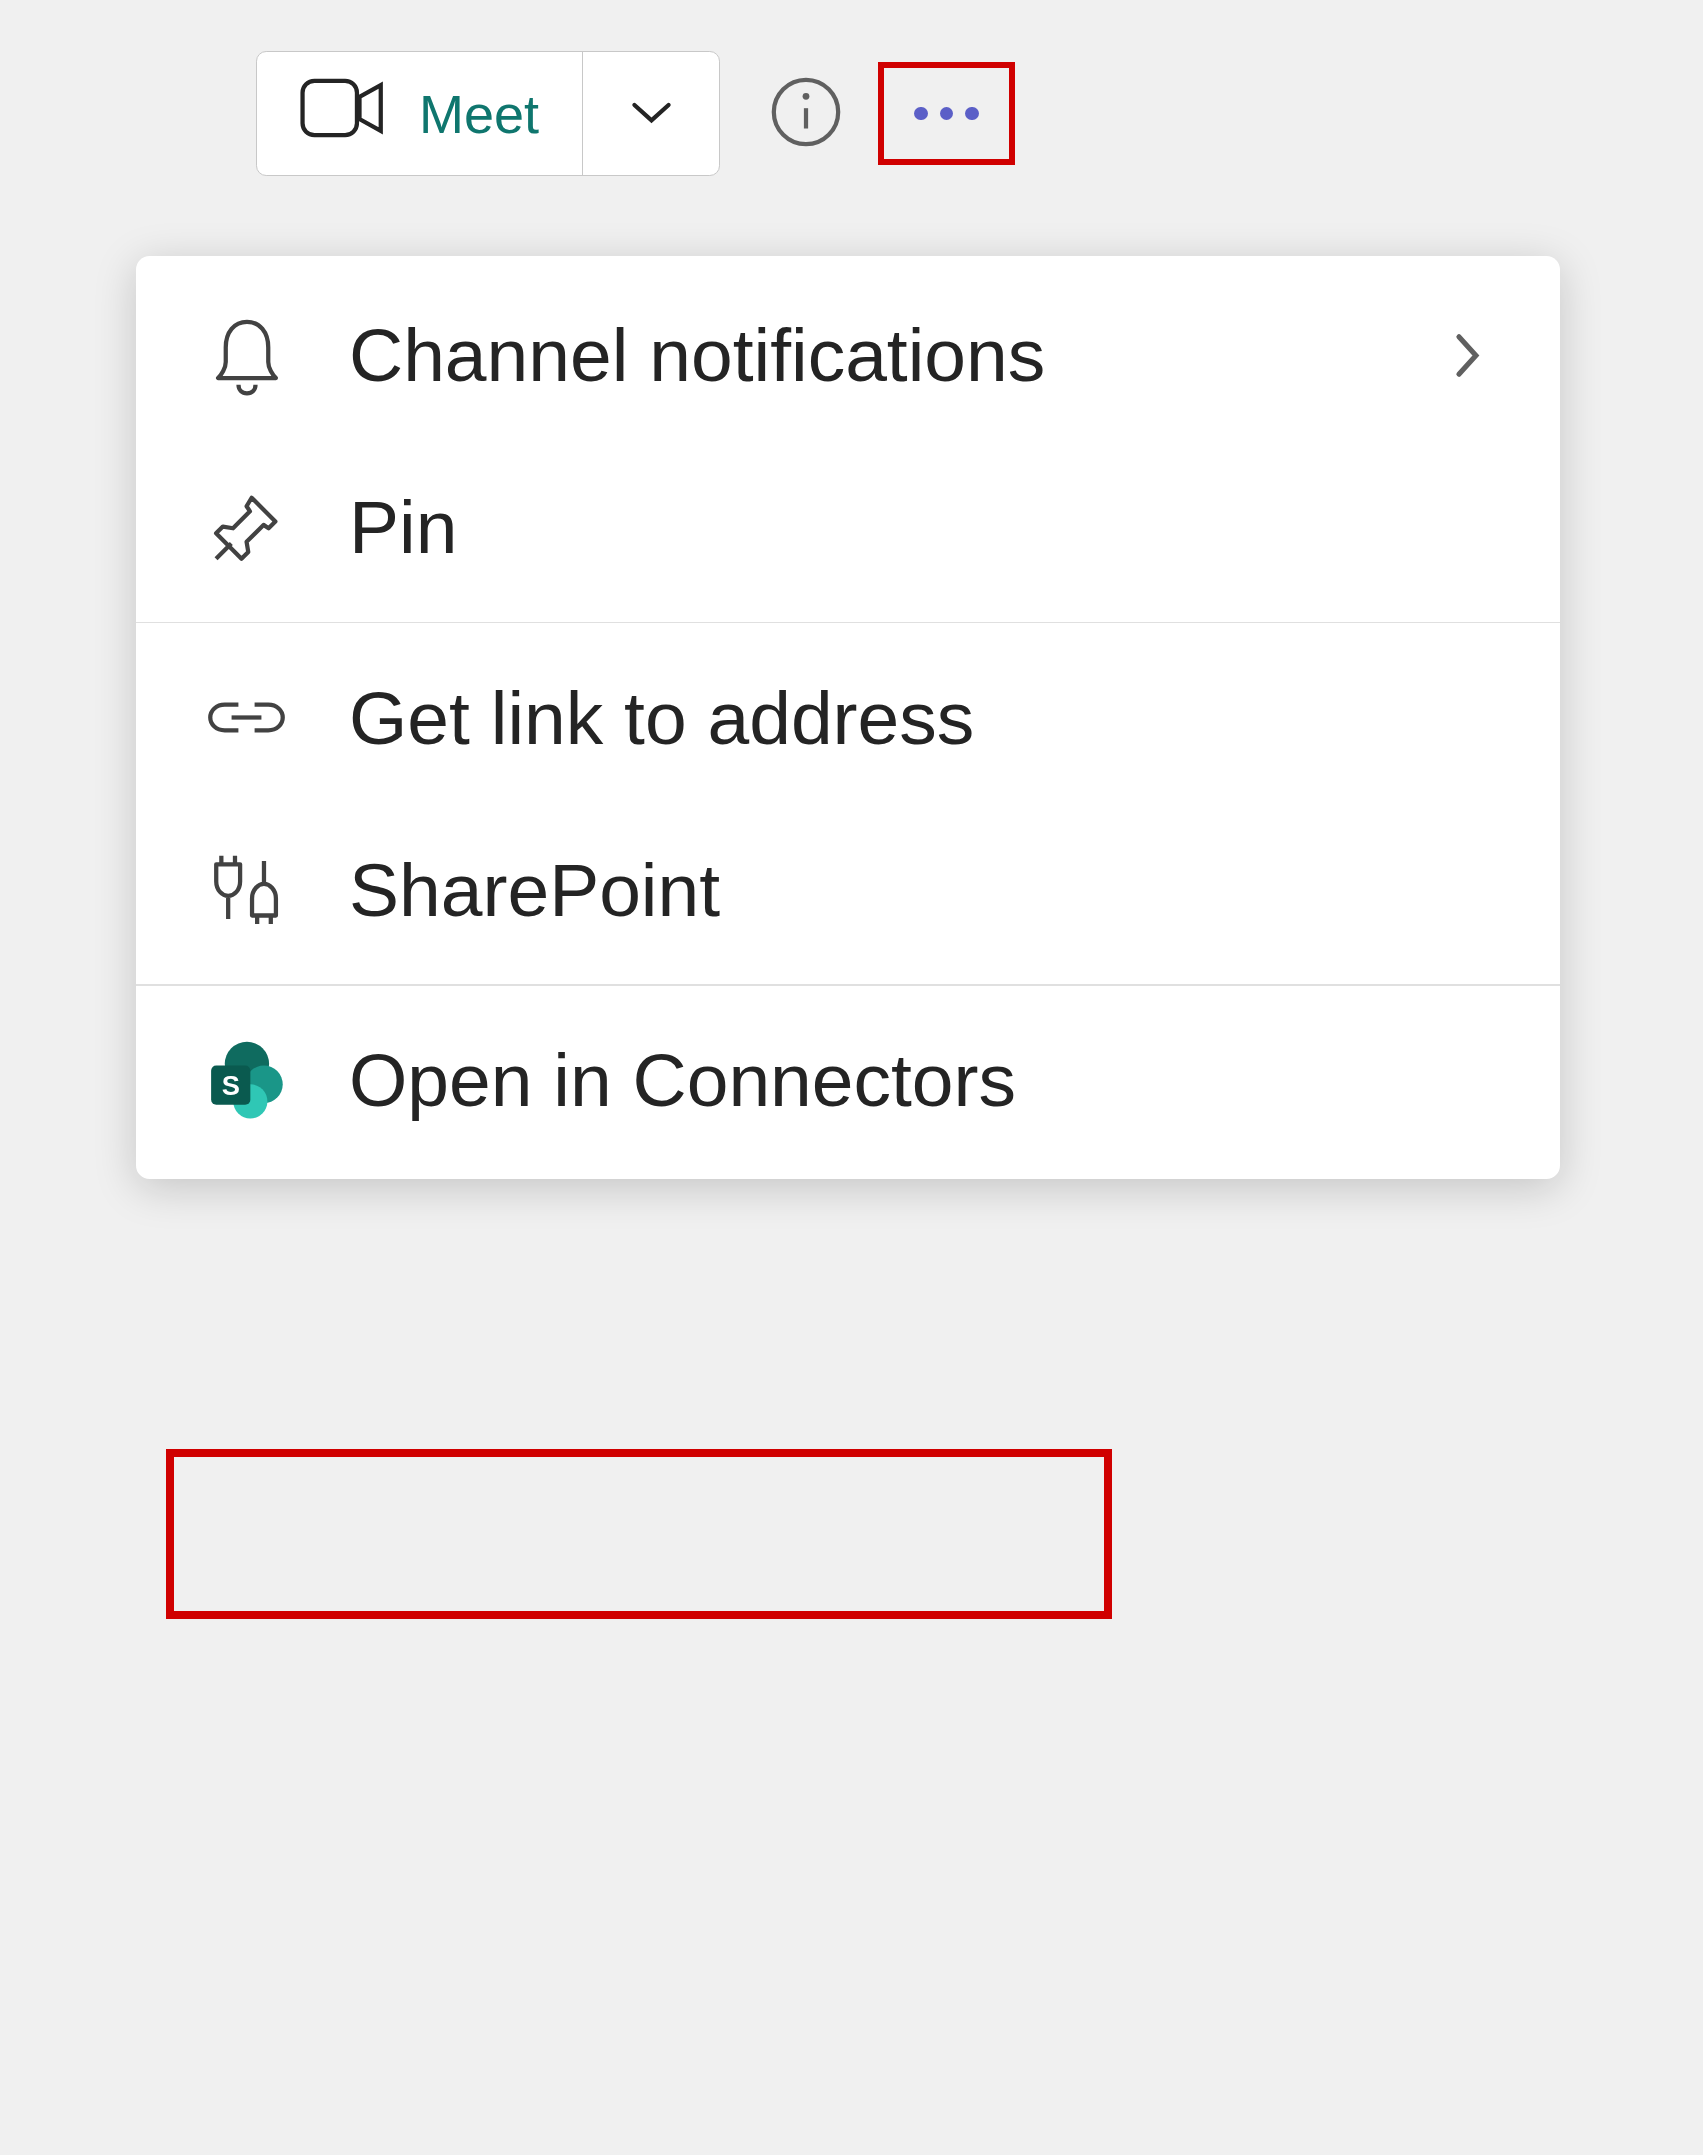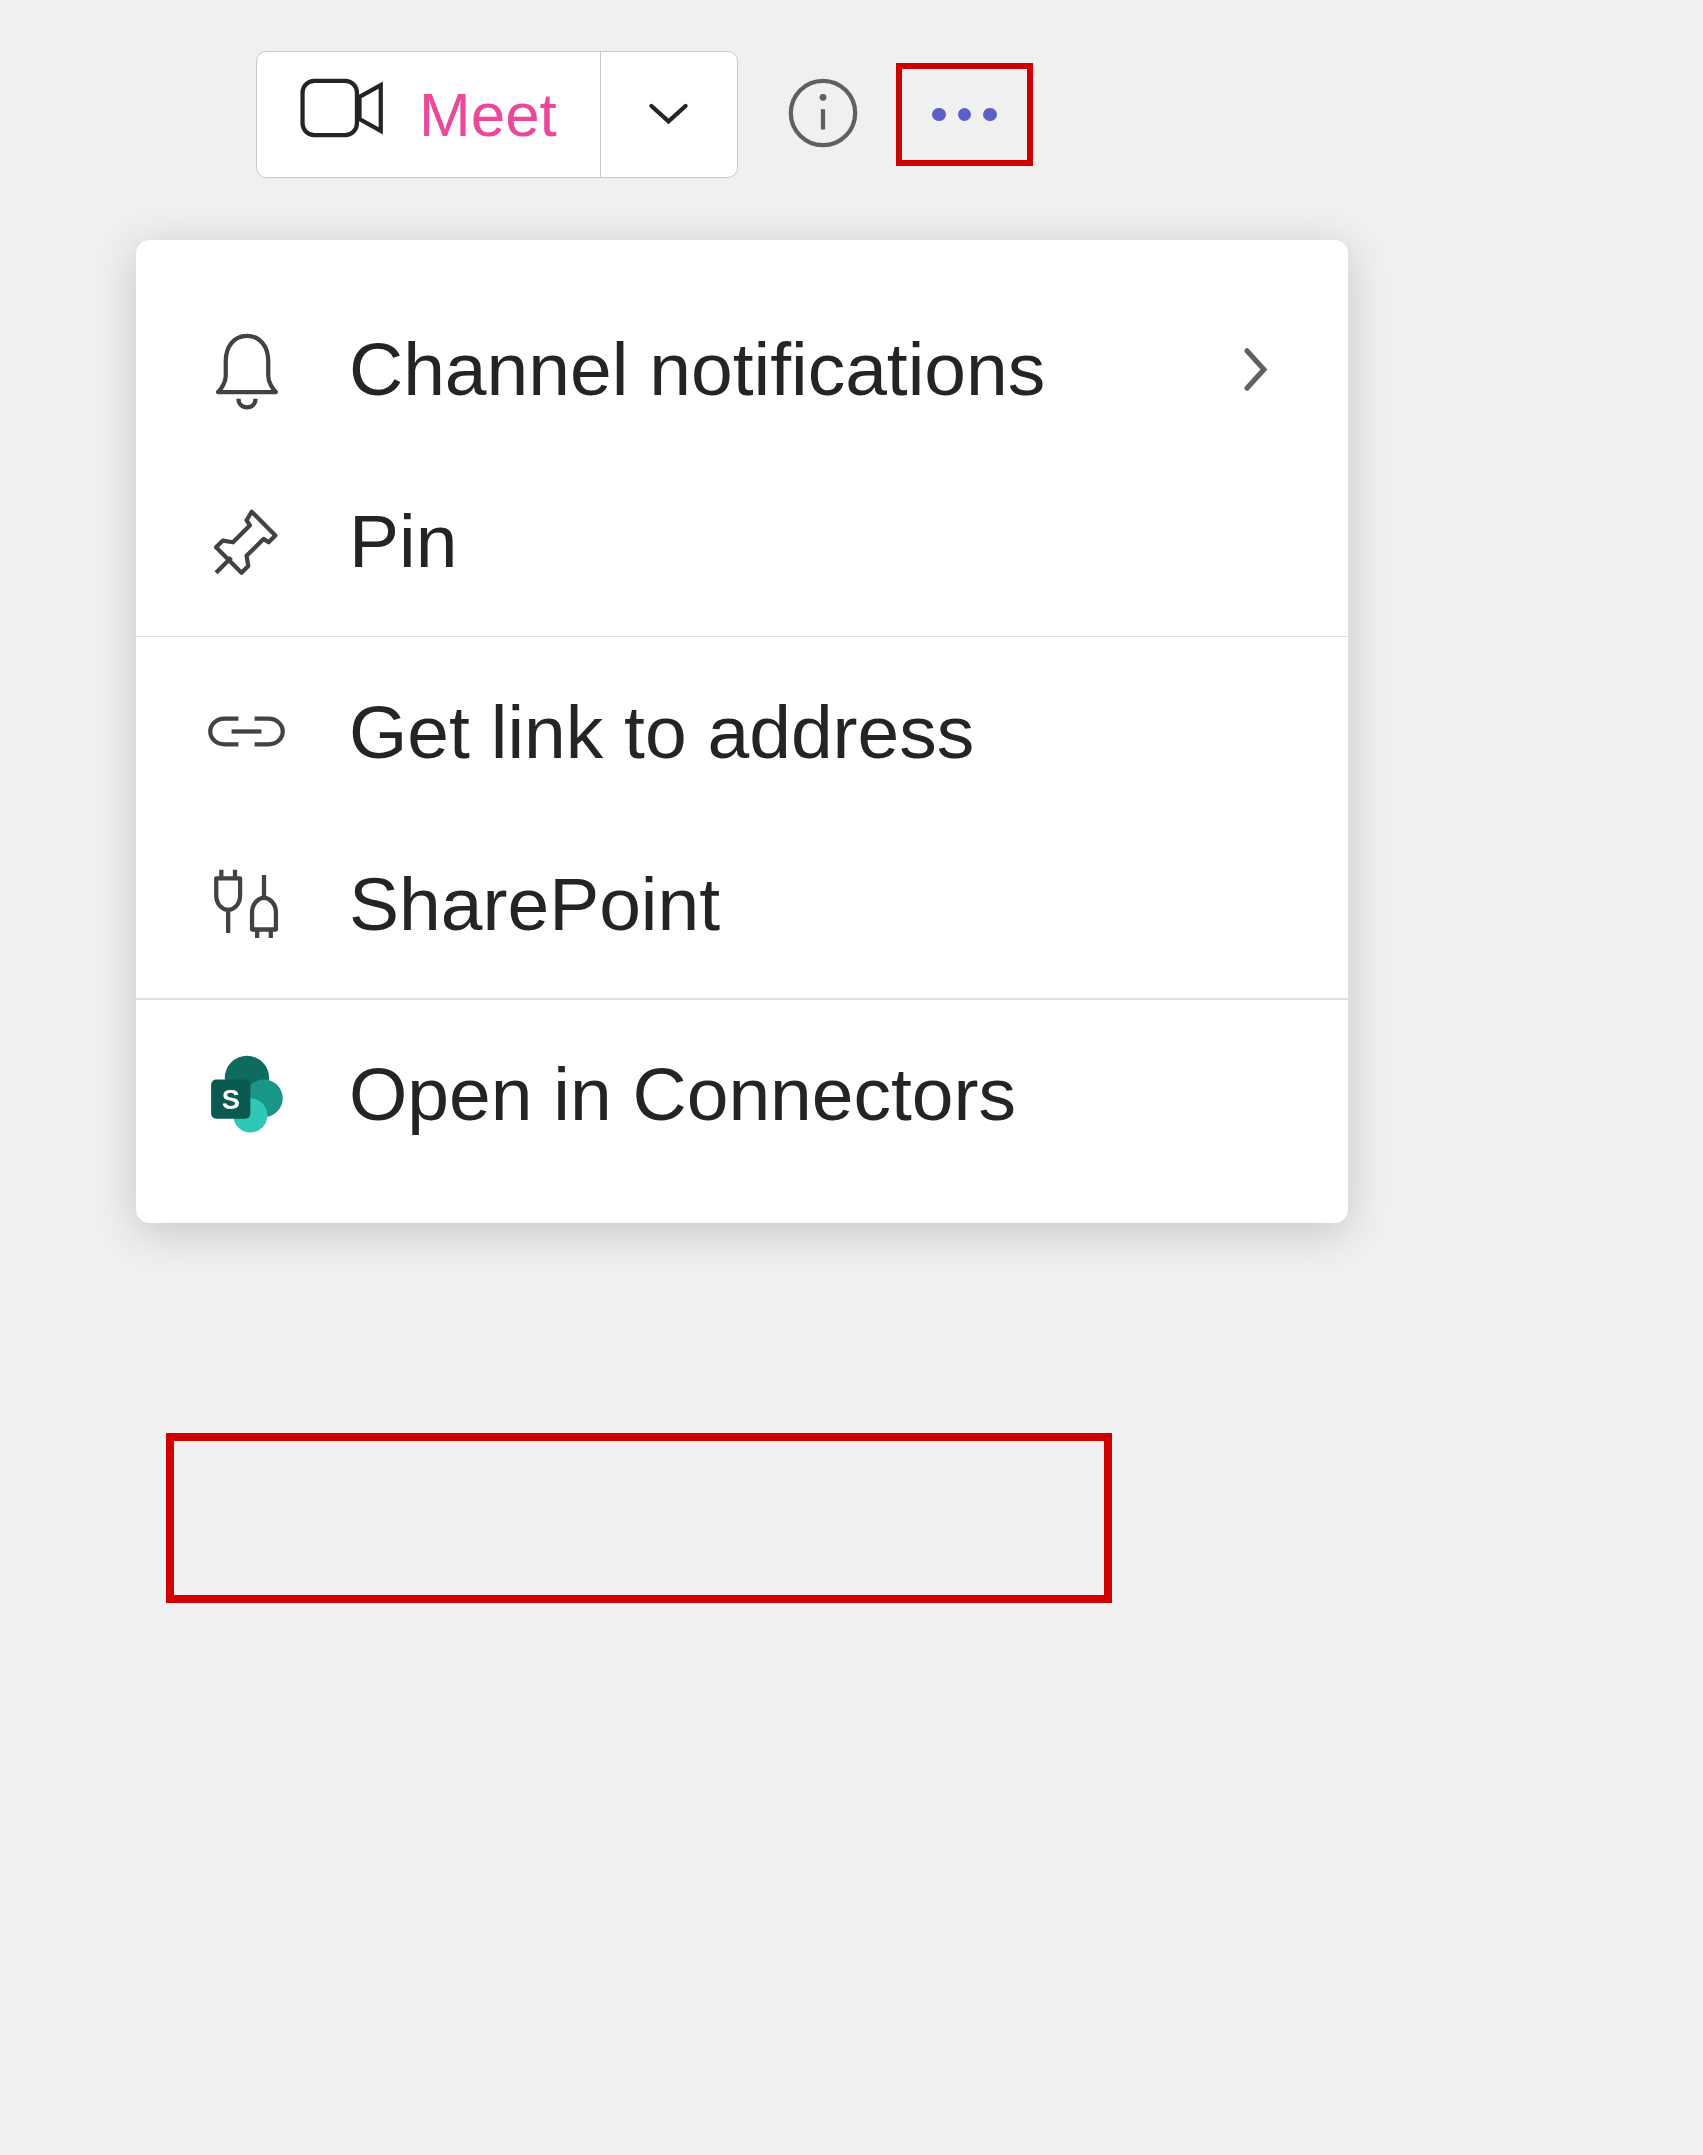--- a/index.html
+++ b/index.html
@@ -23,22 +23,22 @@
       border: 1.7px solid #c8c8c8;
       border-radius: 10.2px;
       overflow: hidden;
       background: #fff;
     }
     .meet-button {
       display: flex;
       align-items: center;
       gap: 34px;
       padding: 25.6px 43px 25.6px 43px;
-      font-size: 62px;
-      color: #ec4899;
+      font-size: 54px;
+      color: #0f766e;
       border-right: 1.7px solid #c8c8c8;
     }
     .meet-dropdown {
       display: flex;
       align-items: center;
       justify-content: center;
       width: 136px;
     }
     .info-button {
       width: 77px;
@@ -65,27 +65,27 @@
       border: 6.8px solid #d00000;
     }
     .dot {
       width: 13.6px;
       height: 13.6px;
       border-radius: 50%;
       background: #5b5fc7;
     }
     .dropdown-menu {
       position: absolute;
-      top: 240px;
+      top: 256px;
       left: 136px;
-      width: 1212px;
+      width: 1424px;
       background: #fff;
       border-radius: 13.6px;
       box-shadow: 0 8.5px 43px rgba(0,0,0,0.18);
-      padding: 43px 0;
+      padding: 13px 0;
     }
     .menu-item {
       display: flex;
       align-items: center;
       padding: 43px 68px 43px 68px;
       gap: 60px;
       position: relative;
     }
     .menu-item .icon-slot {
       width: 85px;

